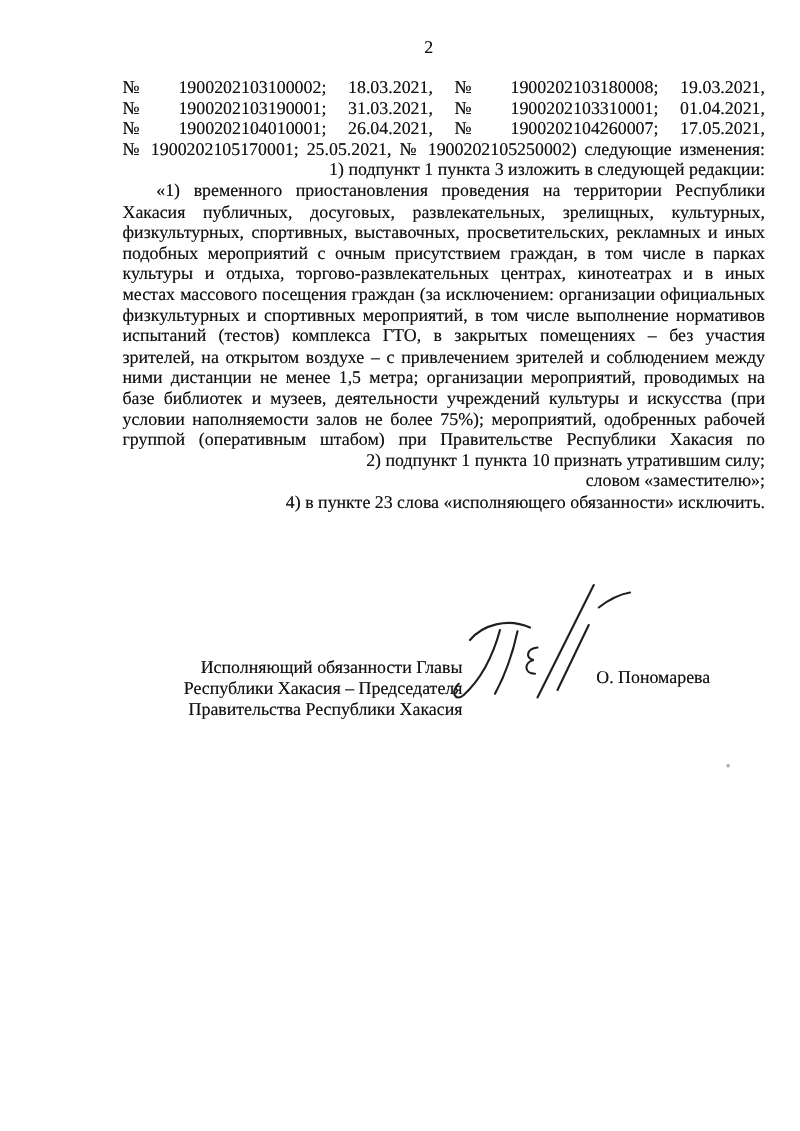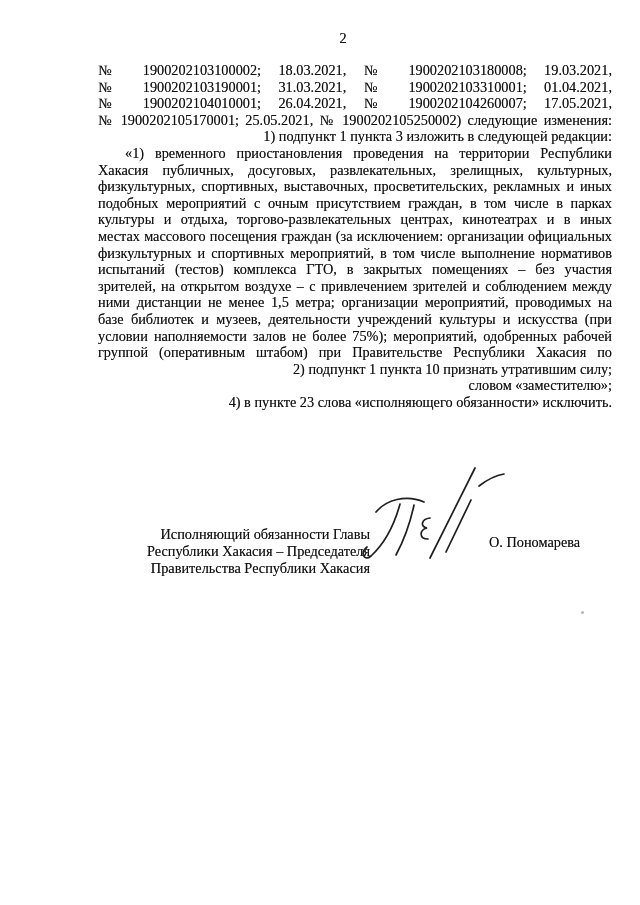--- a/index.html
+++ b/index.html
@@ -53,21 +53,21 @@
     left: 90px;
     top: 526px;
     width: 280px;
   }
   .sig-left .line {
     line-height: 17.2px;
     height: 17.2px;
   }
   .sig-name {
     position: absolute;
-    left: 489px;
+    left: 477px;
     top: 534px;
     font-size: 14.3px;
     line-height: 17px;
   }
   .sig-scribble {
     position: absolute;
     left: 353px;
     top: 456px;
     width: 152px;
     height: 112px;

